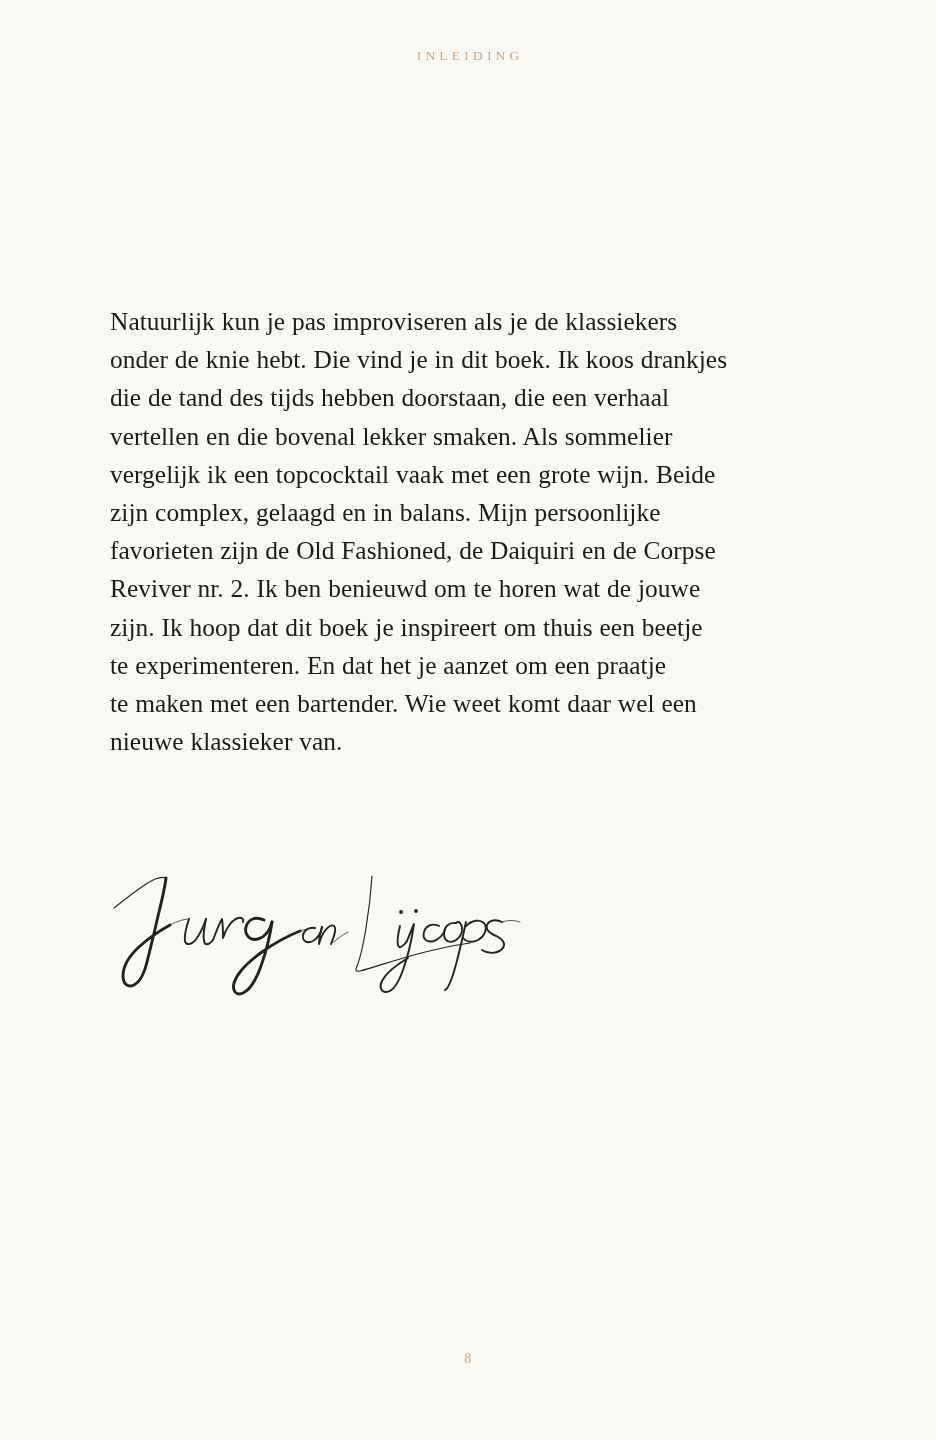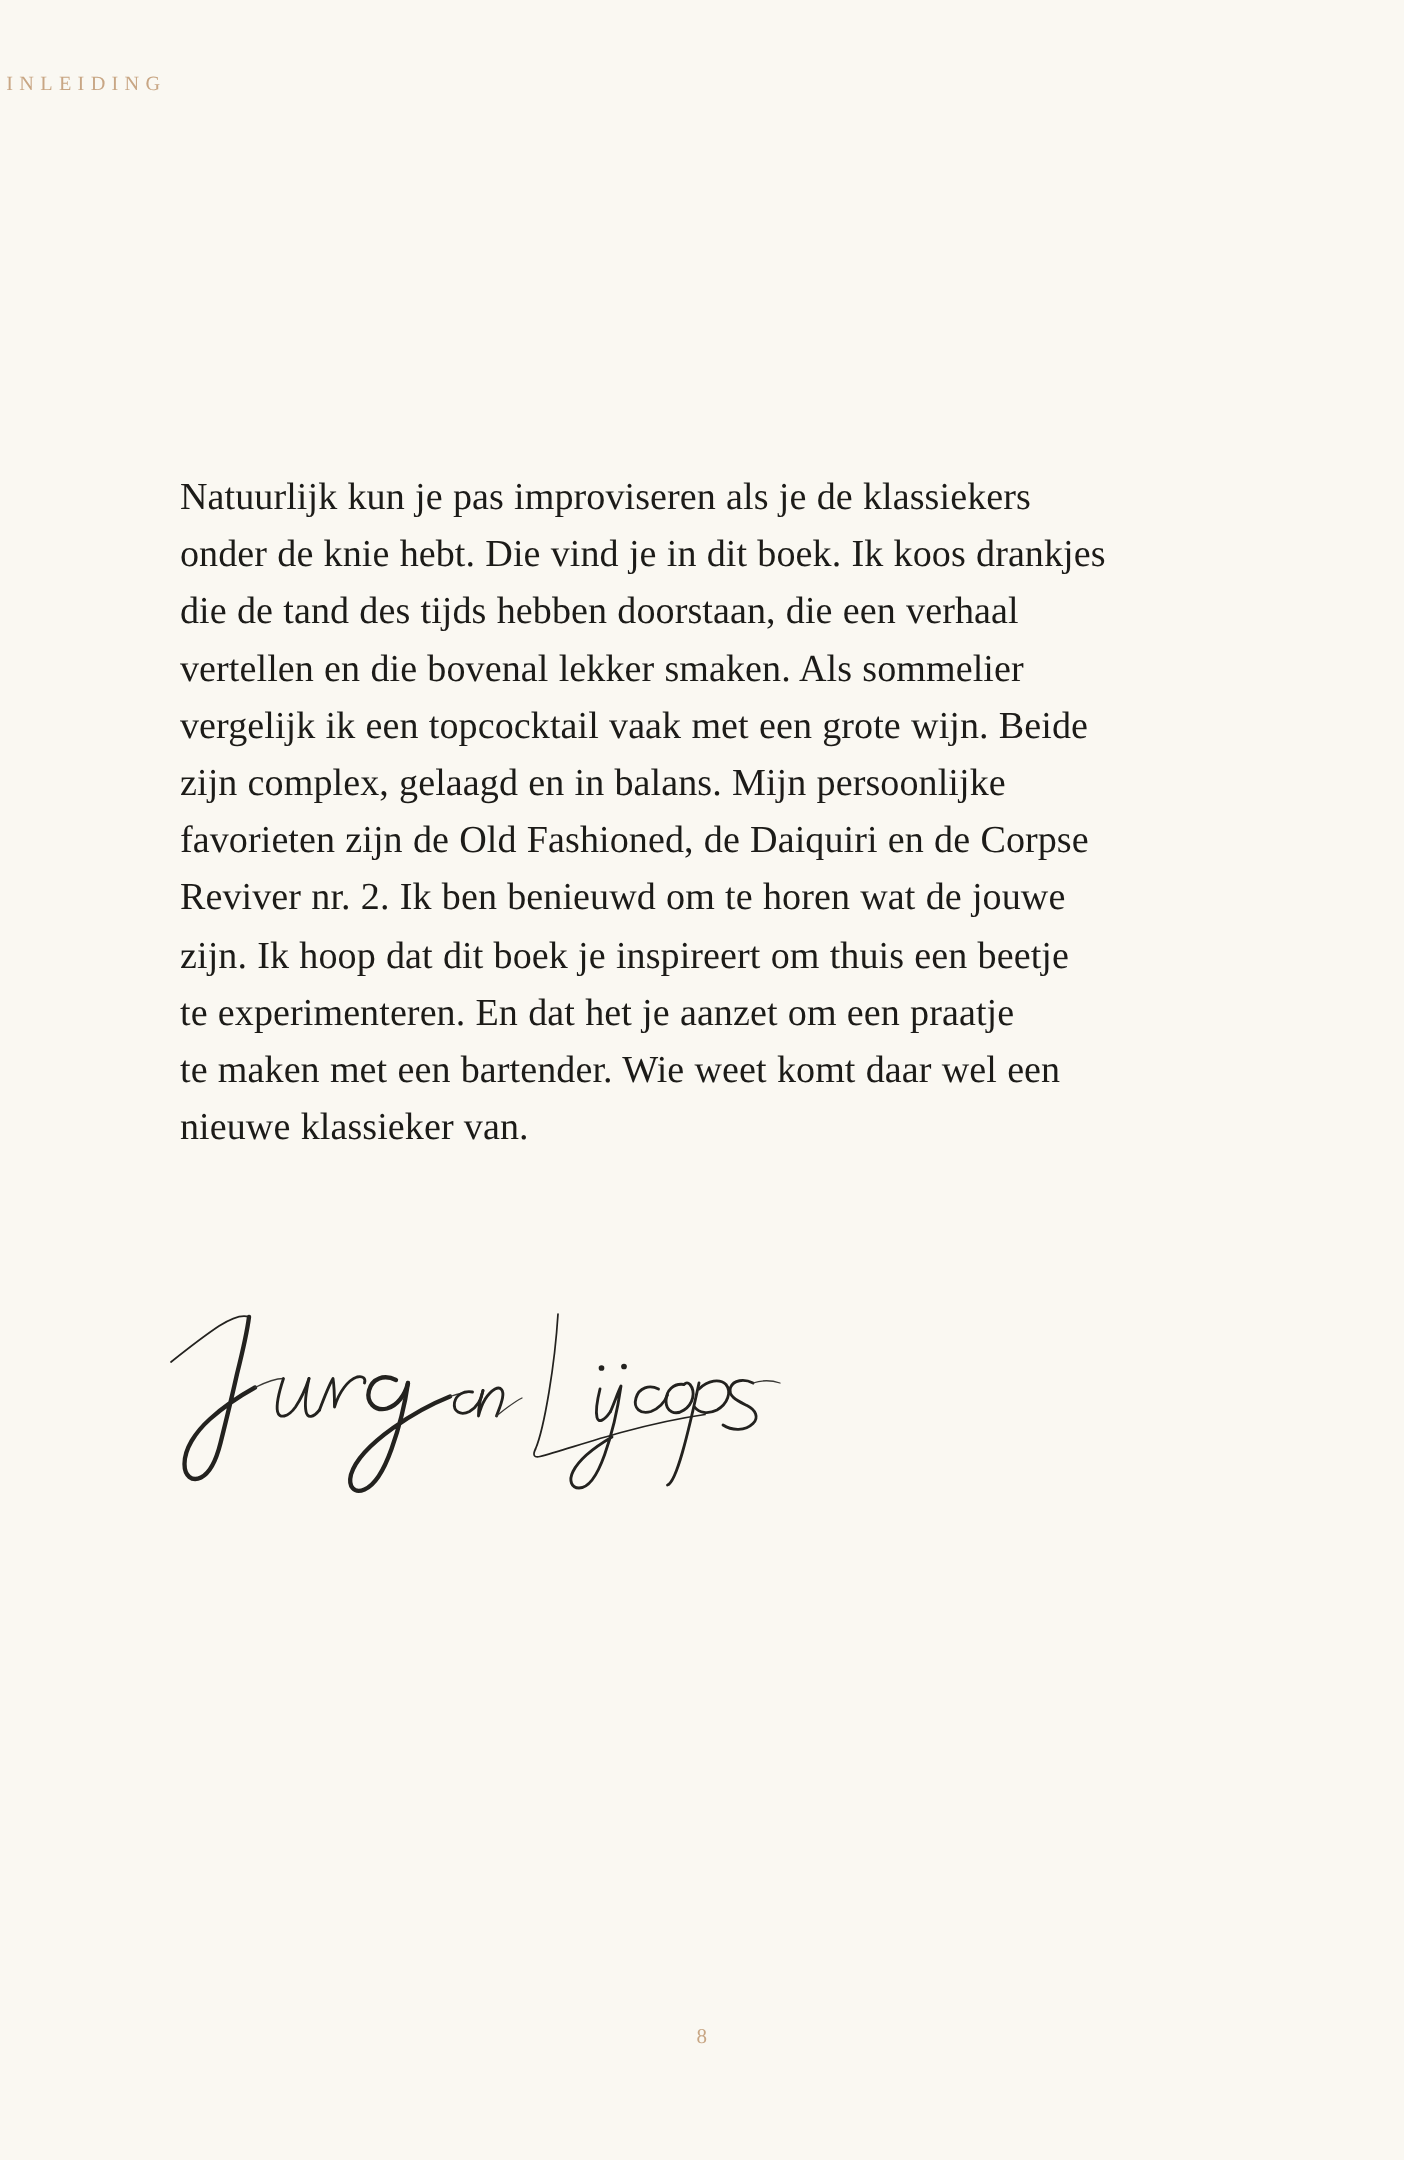--- a/index.html
+++ b/index.html
@@ -23,39 +23,40 @@
     background: #faf8f2;
     box-sizing: border-box;
   }
 
   
   .running-head {
     position: absolute;
     top: 49px;
     left: 0;
     width: 936px;
+    text-align: center;
     font-family: "Liberation Serif", "DejaVu Serif", serif;
     font-size: 13.5px;
     letter-spacing: 4.2px;
     text-indent: 4.2px;
     color: #c8a684;
     font-weight: 400;
     line-height: 1;
   }
 
   
   .body-block {
     position: absolute;
     left: 110px;
     top: 302px;
     width: 730px;
   }
 
   .body-paragraph {
-    margin: 10px;
+    margin: 0;
     font-size: 25.4px;
     line-height: 38.2px;
     color: #1c1b18;
     letter-spacing: 0.05px;
     word-spacing: 0.4px;
     white-space: pre-line;
     font-weight: 400;
   }
 
   .closing-line {

